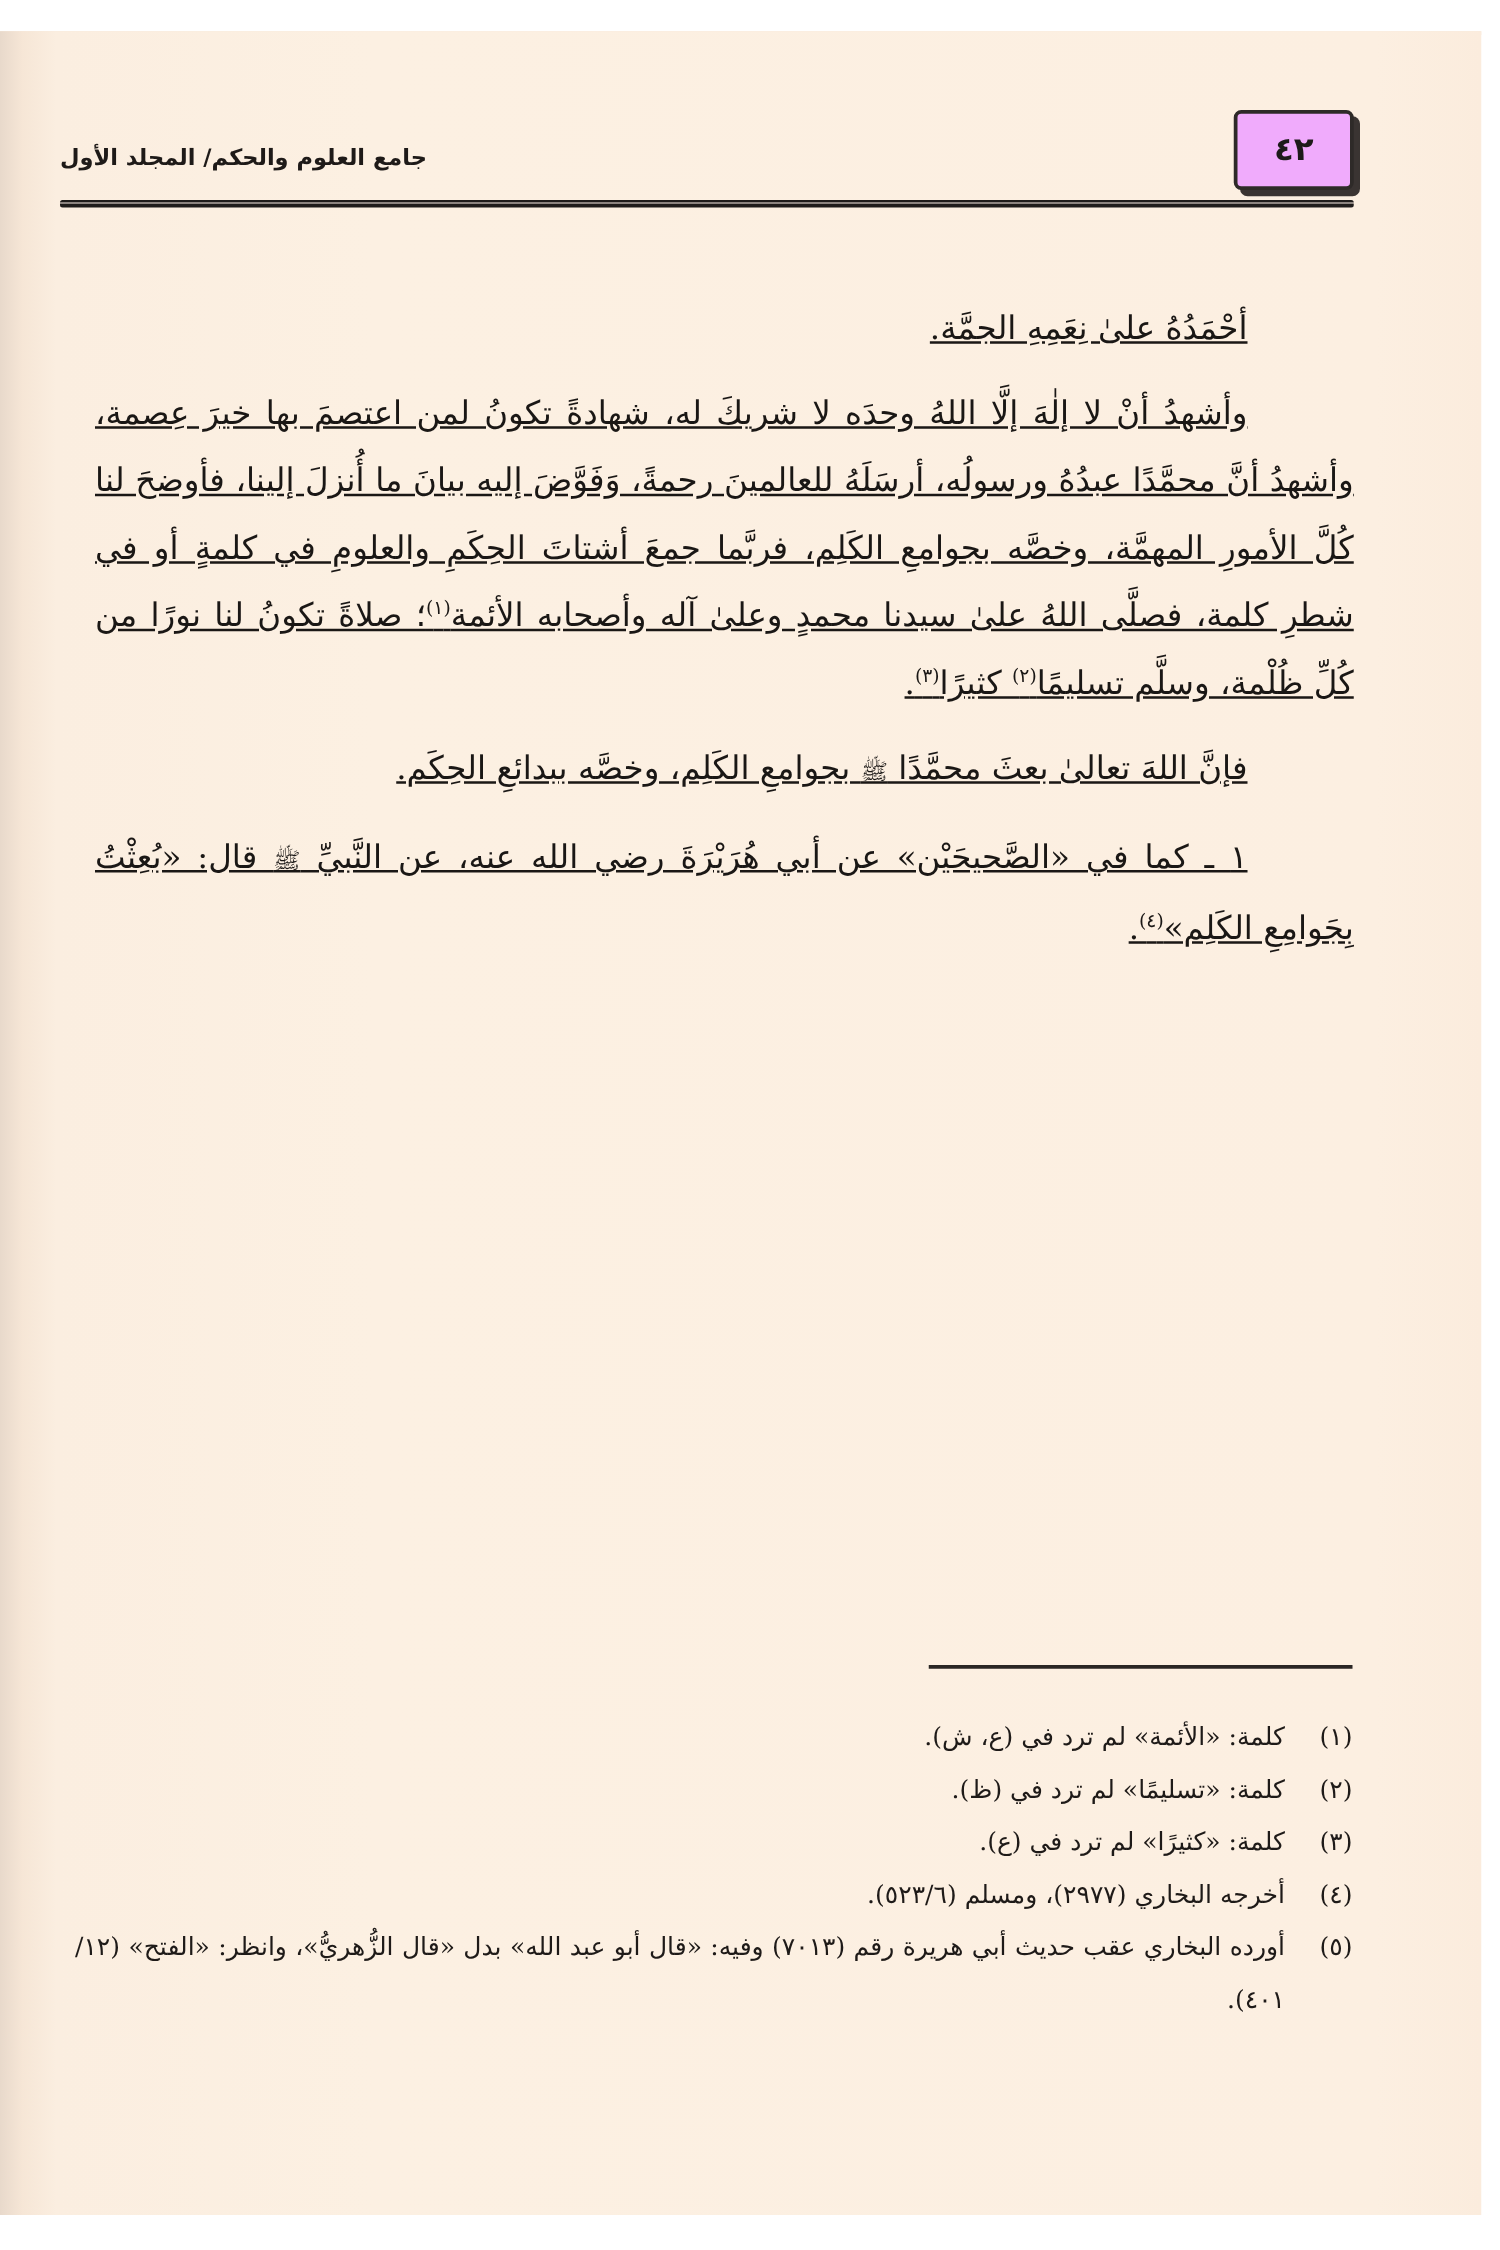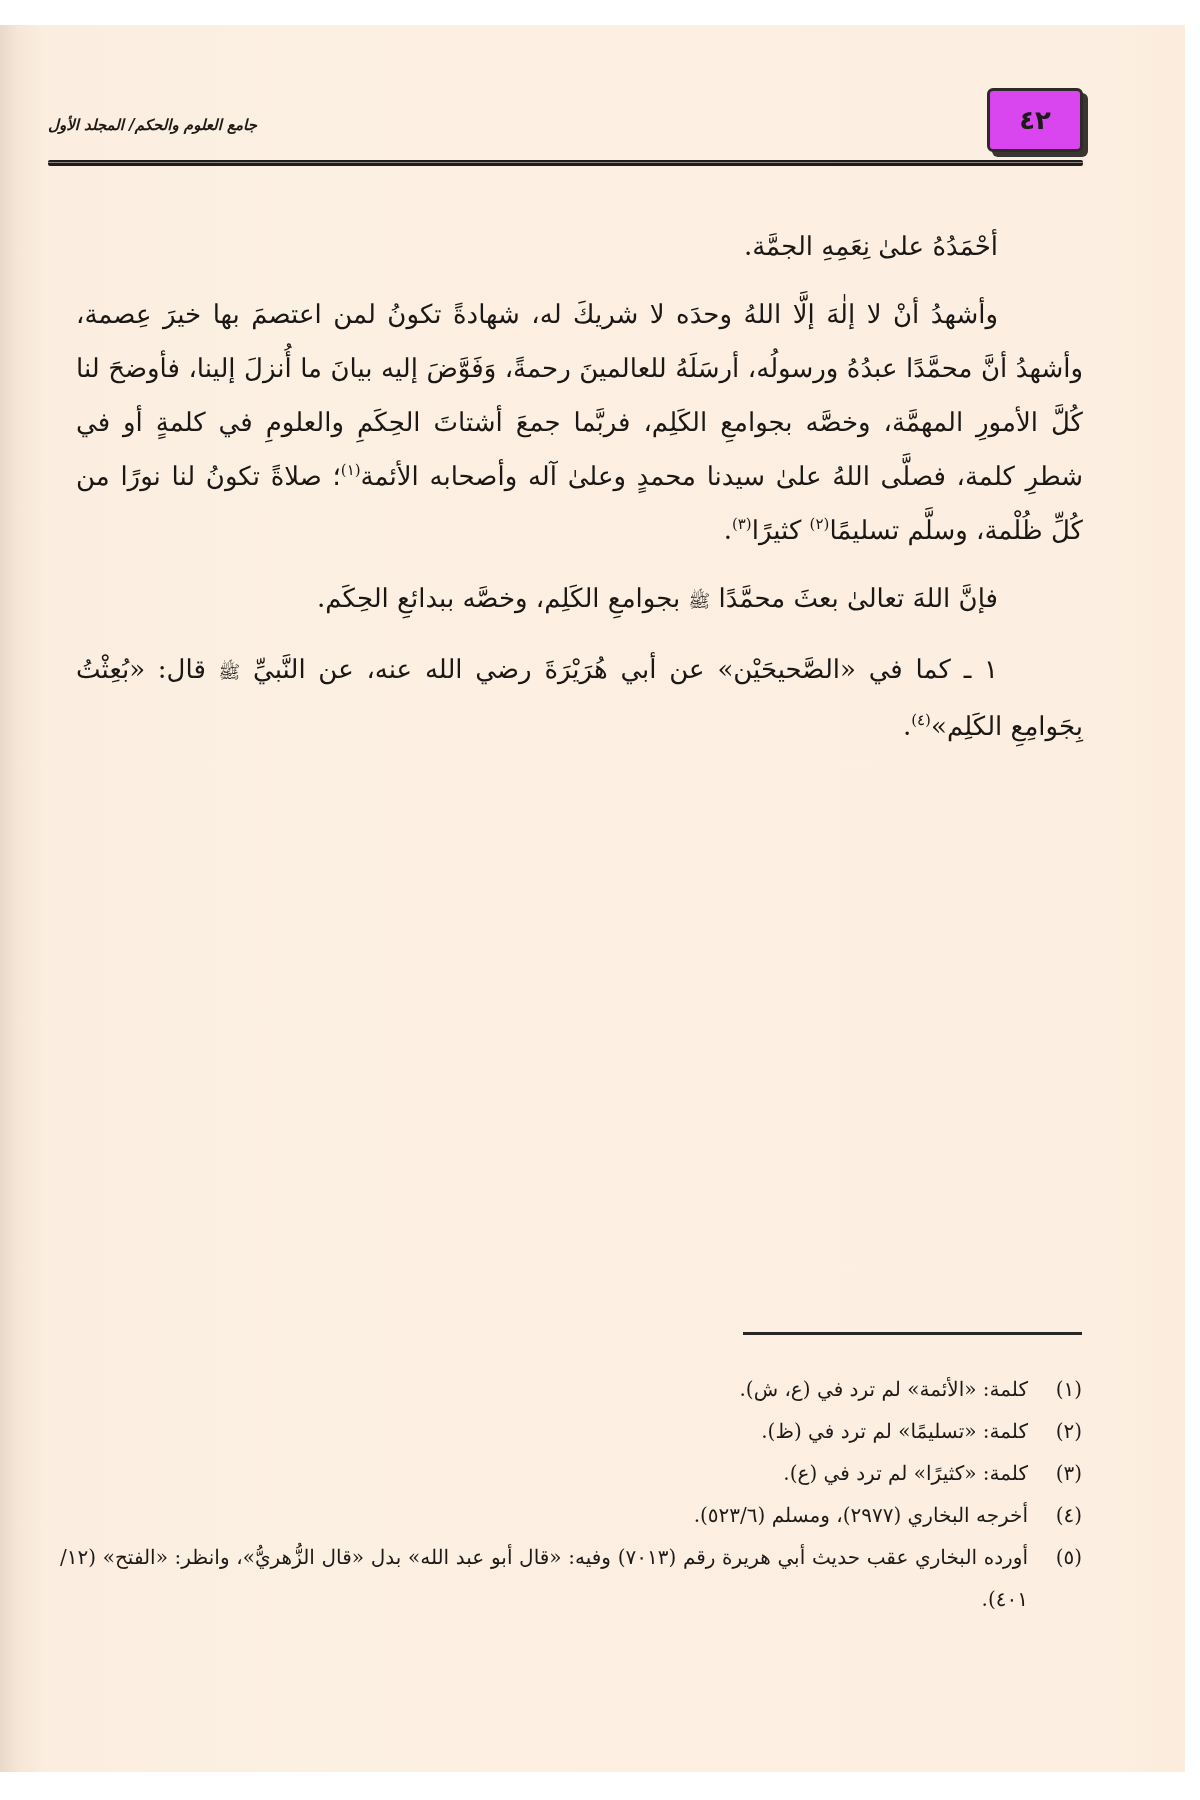--- a/index.html
+++ b/index.html
@@ -35,64 +35,64 @@
       top: 88px;
       width: 1035px;
       height: 90px;
     }
     .page-number-box {
       position: absolute;
       right: 0px;
       top: 0px;
       width: 90px;
       height: 58px;
-      background: #d946ef;
+      background: #f0abfc;
       border: 3px solid #2e2a28;
       border-radius: 6px;
       box-shadow: 5px 5px 0 #3a3432;
       display: flex;
       align-items: center;
       justify-content: center;
       font-family: "DejaVu Sans", sans-serif;
       font-size: 26px;
       font-weight: bold;
       color: #1d1a19;
     }
     .running-title {
       position: absolute;
       left: 0px;
       top: 28px;
       direction: rtl;
       font-family: "DejaVu Sans", sans-serif;
       font-weight: bold;
-      font-size: 15px;
+      font-size: 18px;
       color: #1e1a18;
       white-space: nowrap;
-      font-style: italic;
     }
     .header-rule {
       position: absolute;
       left: 0;
       top: 72px;
       width: 1035px;
       height: 6px;
       background: linear-gradient(180deg, #1f1c1b 0px, #1f1c1b 2px, #8c8480 2px, #8c8480 3px, #1f1c1b 3px, #1f1c1b 6px);
       border-radius: 2px;
     }
     .body-text {
       position: absolute;
       left: 48px;
-      top: 215px;
+      top: 232px;
       width: 1035px;
       direction: rtl;
       text-align: justify;
       font-family: "DejaVu Serif", serif;
       font-size: 26px;
       line-height: 54px;
       color: #1a1715;
+      text-decoration: underline;
     }
     .para {
       margin: 0;
       text-indent: 0;
     }
     .para.indent {
       text-indent: 85px;
     }
     .para.gap {
       margin-top: 14px;

